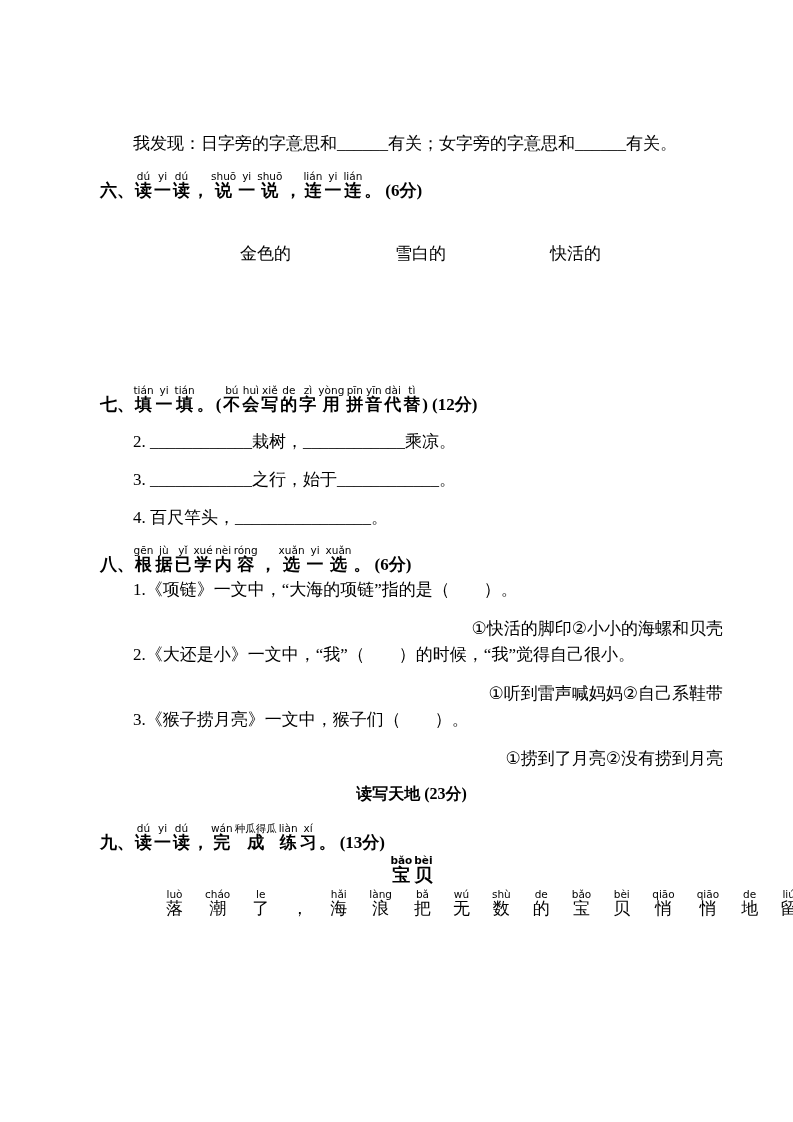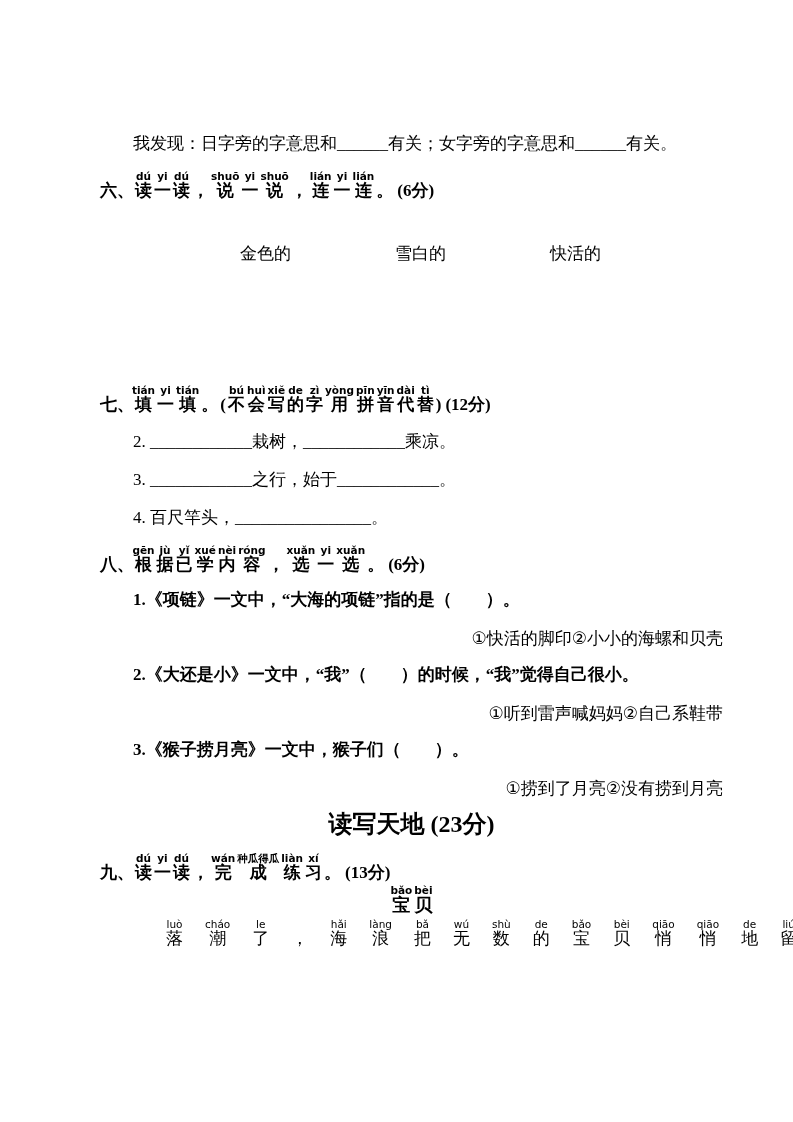--- a/index.html
+++ b/index.html
@@ -8,30 +8,30 @@
     width:793px; height:1122px; background:#ffffff; color:#000;
     position:relative; margin:0 auto; overflow:hidden;
     padding:132px 70px 40px 100px;
     font-family:"Liberation Serif","DejaVu Sans",serif;
     font-size:17px; line-height:24px;border-radius:26px;
   }
   ruby { ruby-align:center; margin:0 1px; }
   rt { font-size:10.5px; line-height:12px; font-family:"DejaVu Sans","Liberation Sans",sans-serif; }
   .intro { margin-left:33px; }
   .sec-header { font-weight:bold; font-size:17px; line-height:22px; margin-top:16px; }
-  .sec-header rt { font-weight:bold; }
+  .sec-header rt { font-weight:normal; }
   .sec-score { margin-left:3px; }
   .gap-large { margin-top:120px; }
   .match-row { margin:14px 0 0 140px; display:flex; }
   .match-word { display:inline-block; width:155px;margin-top:26px; }
   .fill-item { margin:14px 0 0 33px; }
-  .q-stem { margin:12px 0 0 33px;font-weight:bold; }
+  .q-stem { margin:2px 0 0 33px; }
   .q-opts { margin:15px 0 0 48px;text-align:right; }
   .opt-first { display:inline-block; width:227px; }
-  .center-head { text-align:center; font-weight:bold; font-size:24px; margin-top:10px; line-height:26px; }
+  .center-head { text-align:center; font-weight:bold; font-size:16px; margin-top:10px; line-height:26px; }
   .passage-title { text-align:center; font-weight:bold; font-size:18px; margin-top:2px; }
   .passage-title rt { font-weight:bold; }
   .passage { margin:3px 0 0 55px; white-space:nowrap; }
   .passage ruby { margin:0 11px; }
 </style>
 </head>
 <body>
 
 <div class="page">
 

